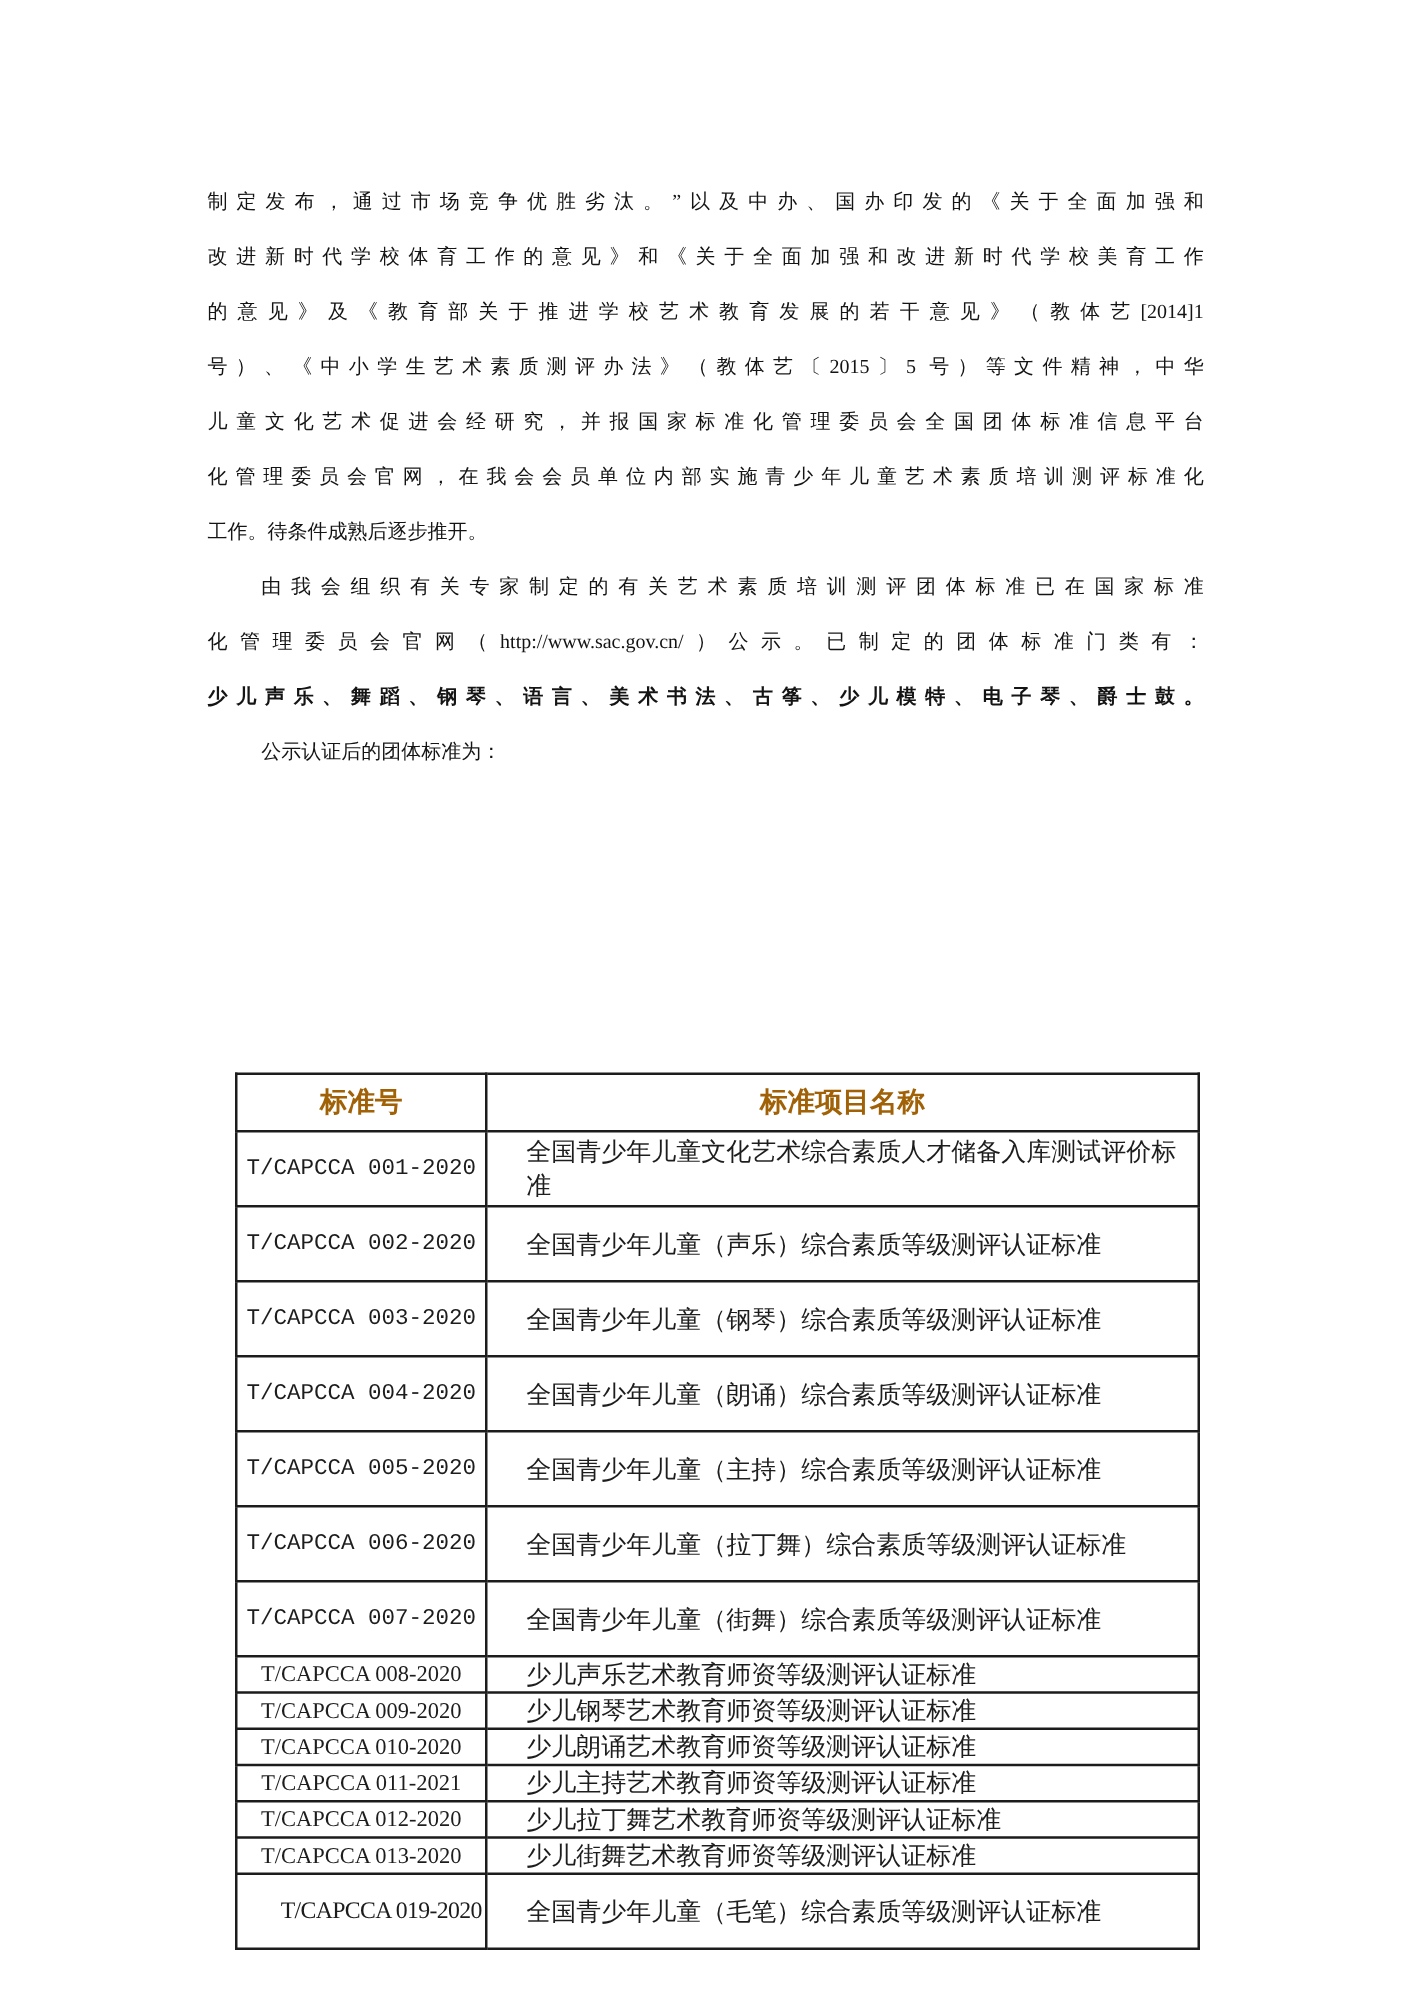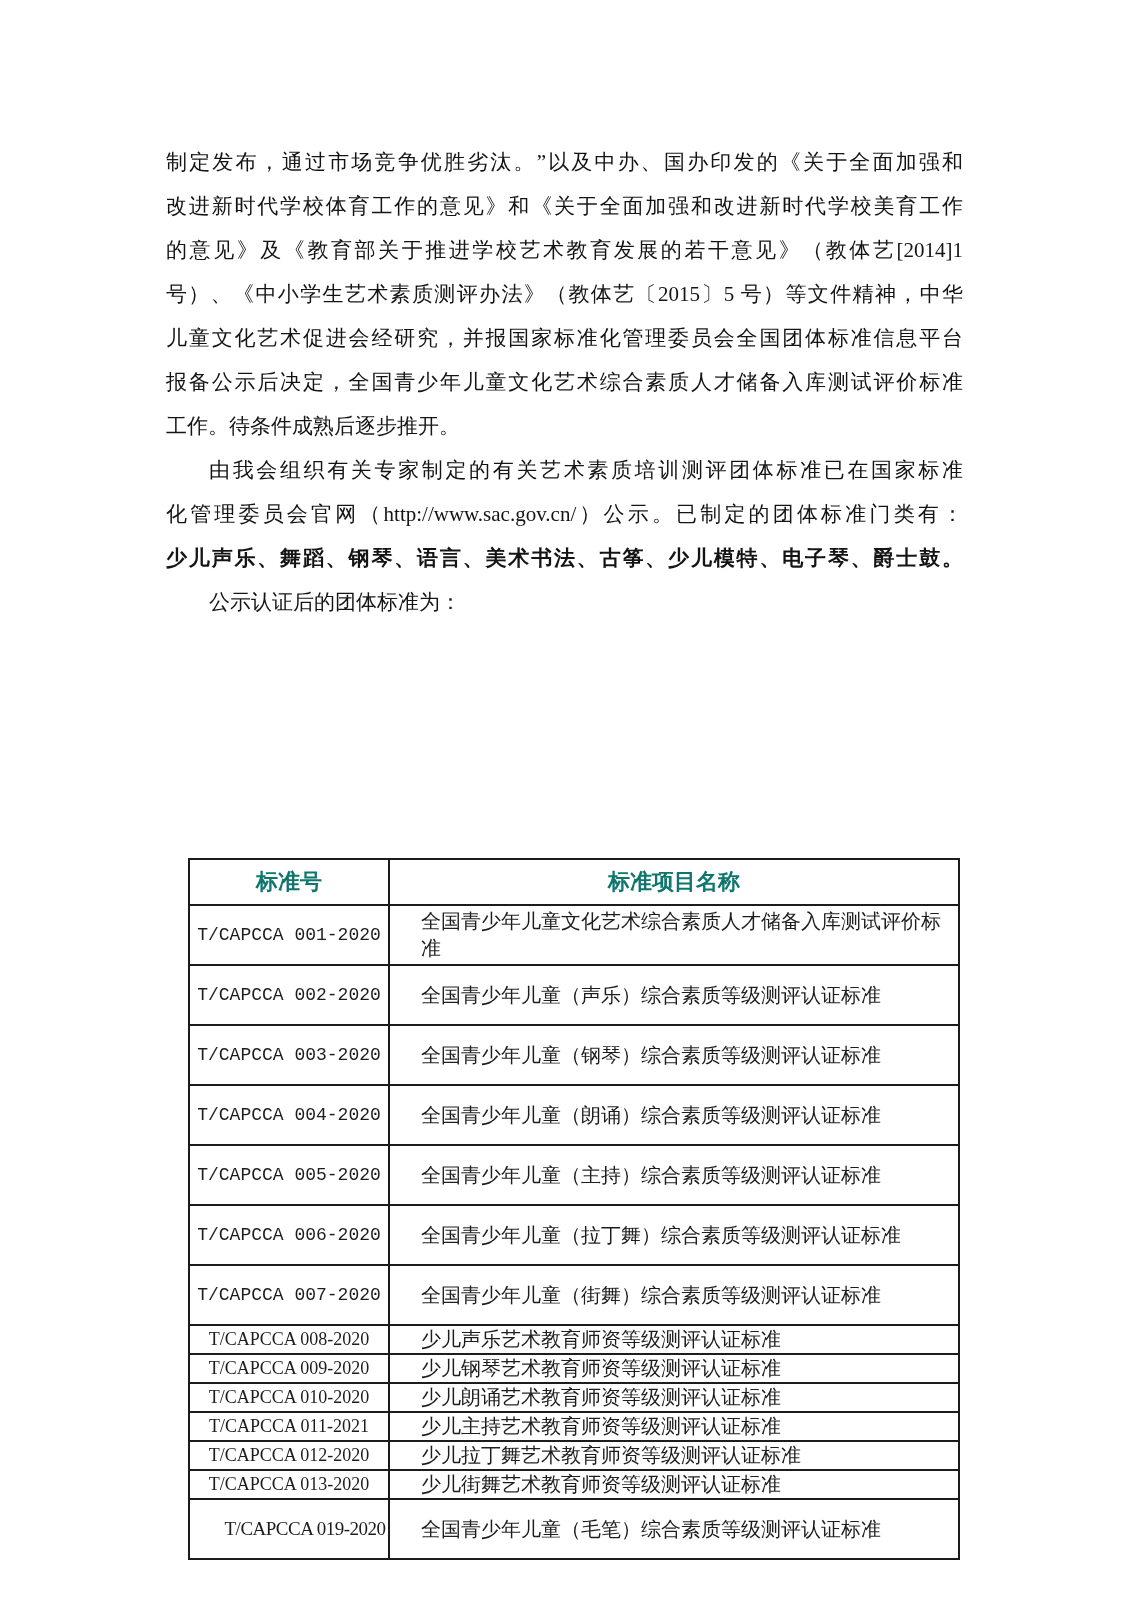--- a/index.html
+++ b/index.html
@@ -16,21 +16,21 @@
     background: #ffffff;
   }
 
   
   .textblock {
     position: absolute;
     left: 166px; top: 140px;
     width: 797px;
   }
   .line {
-    font-size: 21px;
+    font-size: 16px;
     line-height: 44px;
     min-height: 44px;
     white-space: normal;
   }
   .line.justify {
     text-align: justify;
     text-align-last: justify;
   }
   .line.indent { text-indent: 43px; }
   .line.bold { font-weight: 700; }
@@ -46,21 +46,21 @@
   table.standards col.c1 { width: 200px; }
   table.standards th, table.standards td {
     border: 2px solid #1c1c1c;
     vertical-align: middle;
   }
   table.standards th {
     height: 46px;
     font-size: 22px;
     font-weight: 700;
     text-align: center;
-    color: #0f766e;
+    color: #a16207;
   }
   td.code {
     height: 60px;
     text-align: center;
     font-family: "Liberation Mono", "DejaVu Sans Mono", monospace;
     font-size: 18px;
     color: #1d1d1d;
   }
   td.name {
     text-align: left;
@@ -81,21 +81,21 @@
 
 <div class="page">
 
   <div class="textblock">
 
   <div class="line justify">制定发布，通过市场竞争优胜劣汰。”以及中办、国办印发的《关于全面加强和</div>
       <div class="line justify">改进新时代学校体育工作的意见》和《关于全面加强和改进新时代学校美育工作</div>
       <div class="line justify">的意见》及《教育部关于推进学校艺术教育发展的若干意见》（教体艺[2014]1</div>
       <div class="line justify">号）、《中小学生艺术素质测评办法》（教体艺〔2015〕5 号）等文件精神，中华</div>
       <div class="line justify">儿童文化艺术促进会经研究，并报国家标准化管理委员会全国团体标准信息平台</div>
-      <div class="line justify">报备公示后决定，全国青少年儿童文化艺术综合素质人才储备入库测试评价标准</div>
+      <div class="line justify">化管理委员会官网，在我会会员单位内部实施青少年儿童艺术素质培训测评标准化</div>
       <div class="line plain">工作。待条件成熟后逐步推开。</div>
       <div class="line justify indent">由我会组织有关专家制定的有关艺术素质培训测评团体标准已在国家标准</div>
       <div class="line justify">化管理委员会官网（http://www.sac.gov.cn/）公示。已制定的团体标准门类有：</div>
       <div class="line justify bold">少儿声乐、舞蹈、钢琴、语言、美术书法、古筝、少儿模特、电子琴、爵士鼓。</div>
       <div class="line plain indent">公示认证后的团体标准为：</div>
     </div>
 
   <table class="standards">
     <colgroup>
       <col class="c1">

